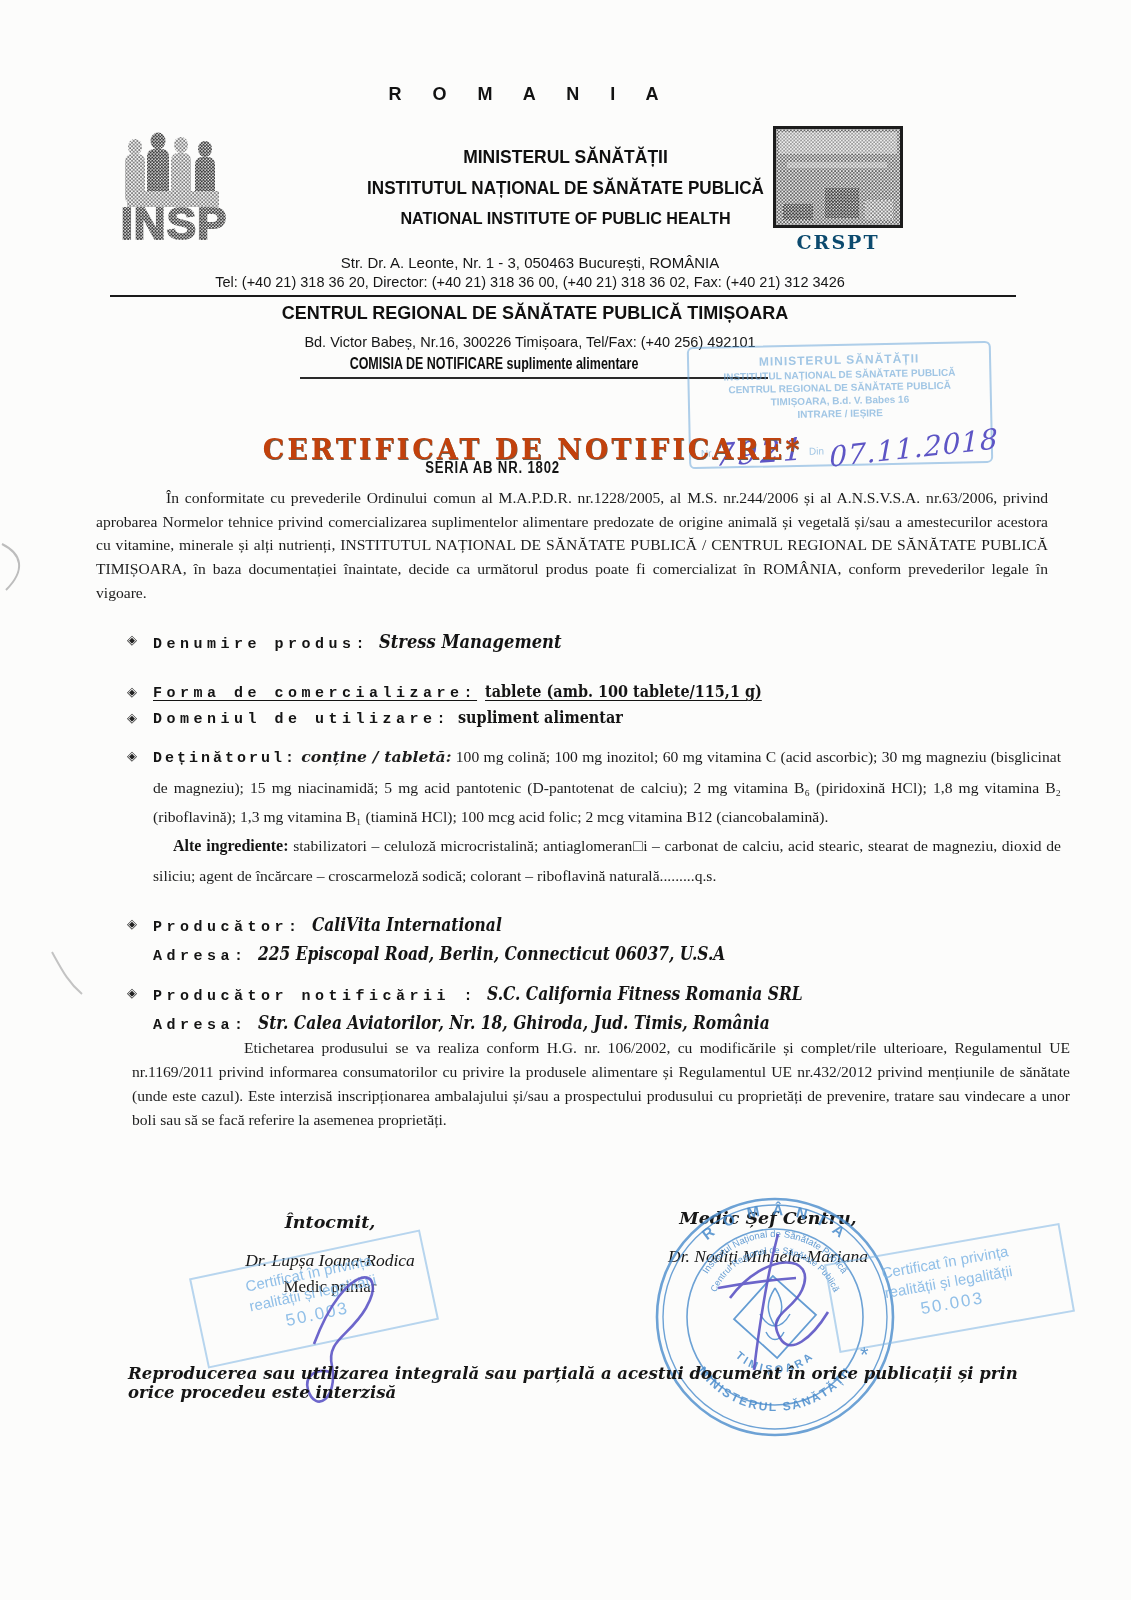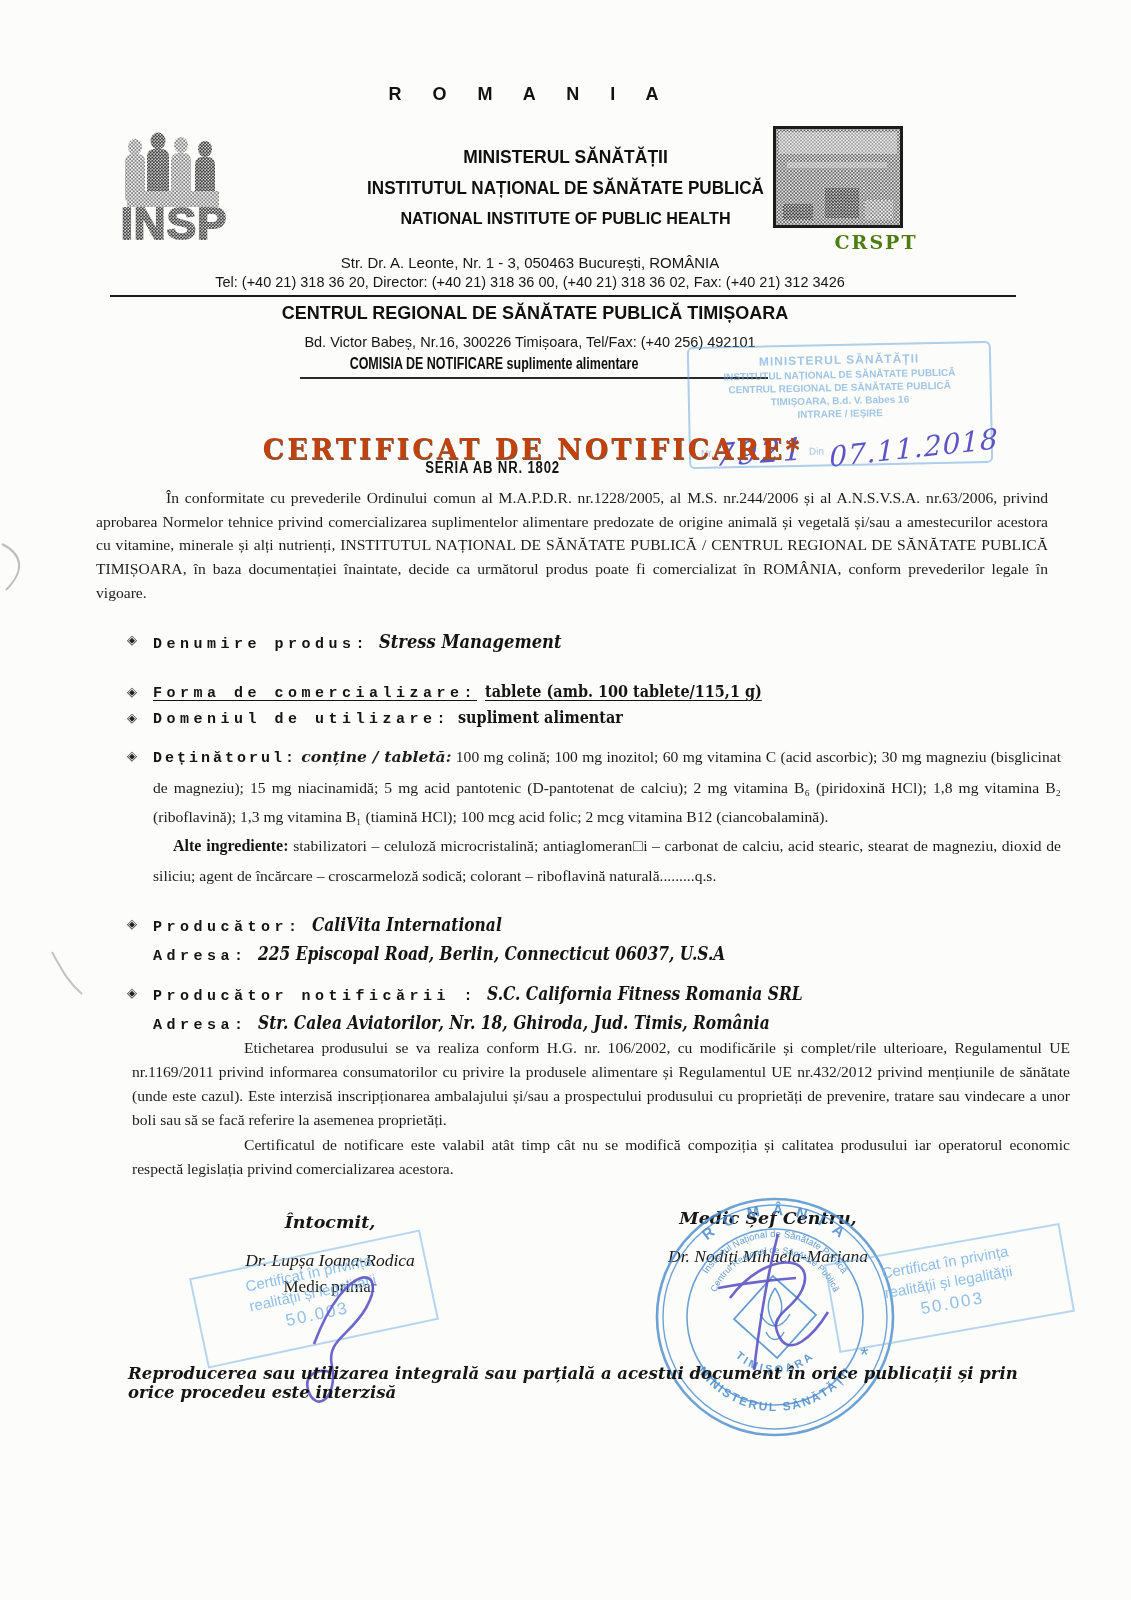--- a/index.html
+++ b/index.html
@@ -14,22 +14,22 @@
   .ministry{left:0;top:146px;width:1131px;font-family:"Liberation Sans",sans-serif;
             font-weight:bold;font-size:19px;color:#101010;transform:scaleX(.92);}
   .inst-ro{left:0;top:178px;width:1131px;font-family:"Liberation Sans",sans-serif;
            font-weight:bold;font-size:18px;color:#101010;transform:scaleX(.95);}
   .inst-en{left:0;top:209px;width:1131px;font-family:"Liberation Sans",sans-serif;
            font-weight:bold;font-size:17px;color:#101010;transform:scaleX(.95);}
   .addr1{left:0;top:254px;width:1060px;font-family:"Liberation Sans",sans-serif;font-size:15px;color:#161616;}
   .addr2{left:0;top:274px;width:1060px;font-family:"Liberation Sans",sans-serif;font-size:14.5px;color:#161616;}
   .hrule{left:110px;top:295px;width:906px;height:2px;background:#1a1a1a;}
 
-  .photo-cap{left:811px;top:231px;width:130px;font-family:"DejaVu Serif",serif;font-weight:bold;
-             font-size:19px;letter-spacing:2px;color:#4d7c0f;}
+  .photo-cap{left:773px;top:231px;width:130px;font-family:"DejaVu Serif",serif;font-weight:bold;
+             font-size:19px;letter-spacing:2px;color:#0c4a6e;}
 
   
   .center-name{left:0;top:303px;width:1070px;font-family:"Liberation Sans",sans-serif;
                font-weight:bold;font-size:18px;color:#101010;}
   .center-addr{left:0;top:334px;width:1060px;font-family:"Liberation Sans",sans-serif;font-size:14.5px;color:#161616;}
   .commission{left:0;top:355px;width:988px;font-family:"Liberation Sans",sans-serif;
               font-weight:bold;font-size:16px;color:#0e0e0e;transform:scaleX(.78);}
   .comm-line{left:300px;top:377px;width:468px;height:1.5px;background:#2a2a2a;}
 
   
@@ -236,21 +236,20 @@
       <div class="pline addr-line">
         <span class="lab">Adresa:</span>
         <span class="val-it">Str. Calea Aviatorilor, Nr. 18, Ghiroda, Jud. Timis, România</span>
       </div>
     </div>
 
   </div>
 
   <div class="abs legal">
     <p>Etichetarea produsului se va realiza conform H.G. nr. 106/2002, cu modificările și complet/rile ulterioare, Regulamentul UE nr.1169/2011 privind informarea consumatorilor cu privire la produsele alimentare și Regulamentul UE nr.432/2012 privind mențiunile de sănătate (unde este cazul). Este interzisă inscripționarea ambalajului și/sau a prospectului produsului cu proprietăți de prevenire, tratare sau vindecare a unor boli sau să se facă referire la asemenea proprietăți.</p>
-    <p>Certificatul de notificare este valabil atât timp cât nu se modifică compoziția și calitatea produsului iar operatorul economic respectă legislația privind comercializarea acestora.</p>
   </div>
 
   <div class="abs ctr sig-left">
     <div class="role">Întocmit,</div>
     <div class="sname">Dr. Lupșa Ioana-Rodica</div>
     <div class="stitle">Medic primar</div>
   </div>
   <div class="abs ctr sig-right">
     <div class="role">Medic Șef Centru,</div>
     <div class="sname">Dr. Nodiți Mihaela-Mariana</div>

